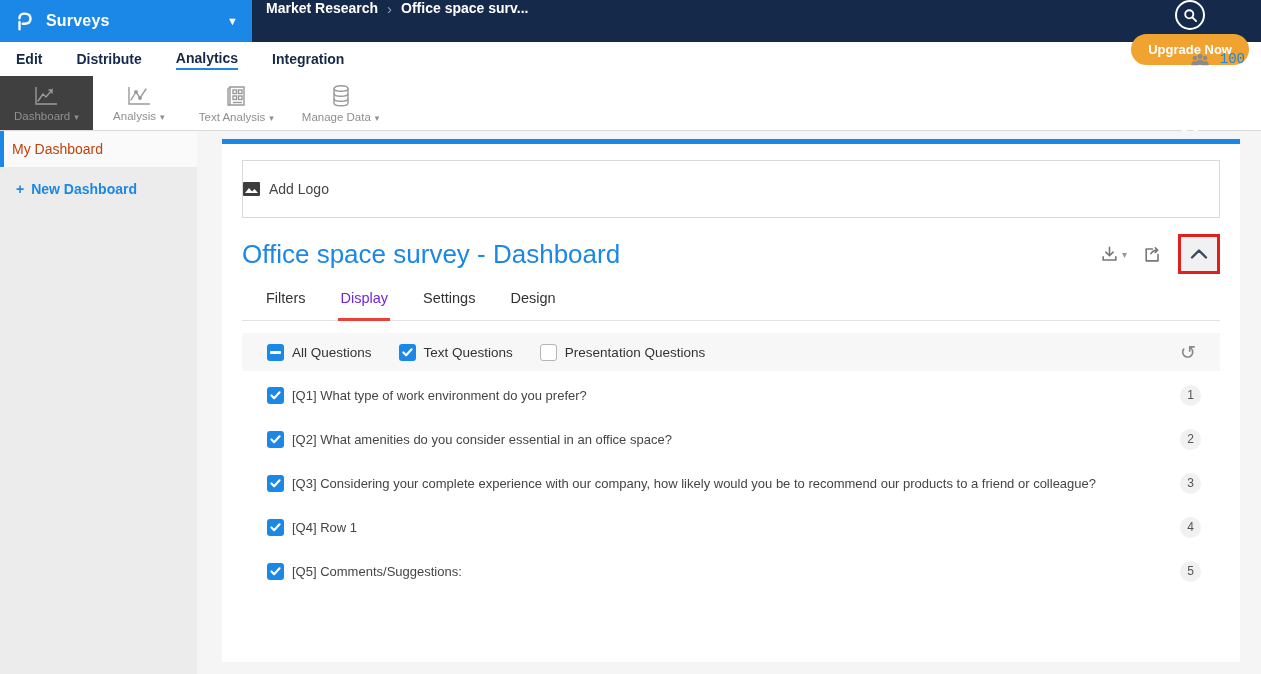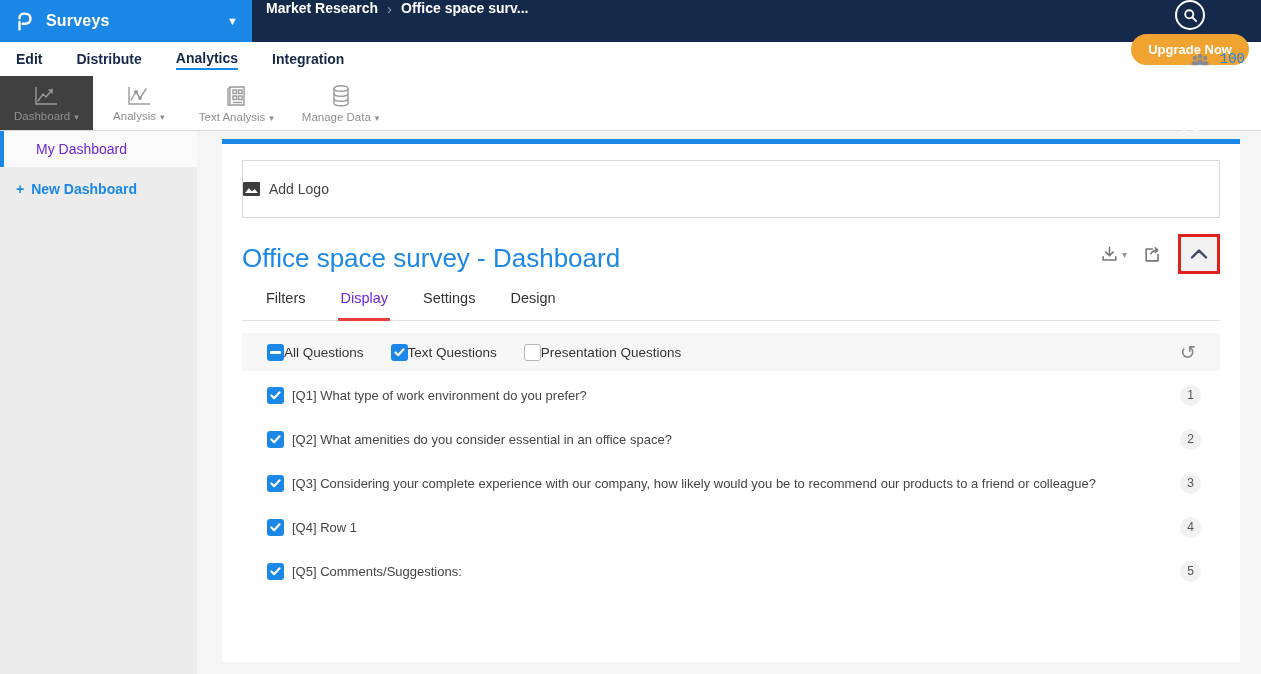--- a/index.html
+++ b/index.html
@@ -32,43 +32,43 @@
   .toolbar { height:55px; background:#fff; border-bottom:1px solid #d9d9d9; display:flex; }
   .tool-item { min-width:92px; padding:0 14px; display:flex; flex-direction:column;
     align-items:center; justify-content:center; gap:3px; }
   .tool-item.active { background:#404040; }
   .tool-label { font-size:11.5px; color:#8f8f8f; white-space:nowrap; }
   .tool-caret { font-size:9px; color:#8f8f8f; margin-left:4px; }
 
   
   .body { display:flex; height:543px; }
   .sidebar { width:197px; background:#ececec; flex:none; }
-  .sidebar-item { padding:10px 32px; font-size:14px; color:#6d28d9; background:#fafafa; border-left:4px solid #1B87E6; }
+  .sidebar-item { padding:10px 8px; font-size:14px; color:#c2410c; background:#fafafa; border-left:4px solid #1B87E6; }
   .new-dashboard { padding:14px 16px; font-size:14px; font-weight:700; color:#1B87E6; display:flex; gap:7px; align-items:center; }
 
   .main { flex:1; background:#f5f5f5; padding:8px 21px 12px 25px; }
   .card { background:#fff; border-top:5px solid #1B87E6; height:523px; padding:16px 20px; }
 
   .add-logo-box { border:1px solid #d9d9d9; height:58px; display:flex; align-items:center;
     justify-content:flex-start; gap:9px; color:#444; font-size:14px; font-weight:500; }
 
-  .title-row { display:flex; align-items:flex-end; margin-top:16px; }
+  .title-row { display:flex; align-items:center; margin-top:16px; }
   .page-title { font-size:26px; font-weight:500; color:#1B87E6; }
   .title-actions { margin-left:auto; display:flex; align-items:center; gap:16px; }
   .dl-caret { font-size:10px; color:#999; margin-left:3px; }
   .collapse-btn { width:42px; height:40px; background:#f1f1f1; border:3px solid #E01F1F;
     display:flex; align-items:center; justify-content:center; }
 
   .tabs-row { margin-top:10px; padding-left:22px; display:flex; gap:31px; border-bottom:1px solid #e2e2e2; }
   .tab { font-size:14.5px; color:#333; padding:6px 2px 12px; }
   .tab.active { color:#6d28d9; border-bottom:3px solid #E8413C; margin-bottom:-1px; }
 
   .filter-bar { margin-top:12px; background:#f7f7f7; height:38px; display:flex;
     align-items:center; padding:0 24px 0 25px; gap:27px; }
-  .filter-option { display:flex; align-items:center; gap:0; font-size:13.5px; color:#333; font-weight:500; }
+  .filter-option { display:flex; align-items:center; gap:8px; font-size:13.5px; color:#333; font-weight:500; }
   .checkbox { width:17px; height:17px; border-radius:3px; flex:none;
     display:flex; align-items:center; justify-content:center; }
   .checkbox.checked, .checkbox.indeterminate { background:#1B87E6; }
   .checkbox.unchecked { background:#fff; border:1.5px solid #b5b5b5; }
   .reset-btn { margin-left:auto; color:#888; font-size:19px; font-family:"DejaVu Sans",sans-serif; }
 
   .question-row { height:44px; display:flex; align-items:center; padding:0 19px 0 25px; }
   .question-label { margin-left:8px; font-size:13px; color:#454545; white-space:nowrap; overflow:hidden; }
   .num-badge { margin-left:auto; width:21px; height:21px; border-radius:50%; background:#f1f1f1;
     color:#555; font-size:12px; display:flex; align-items:center; justify-content:center; flex:none; }

